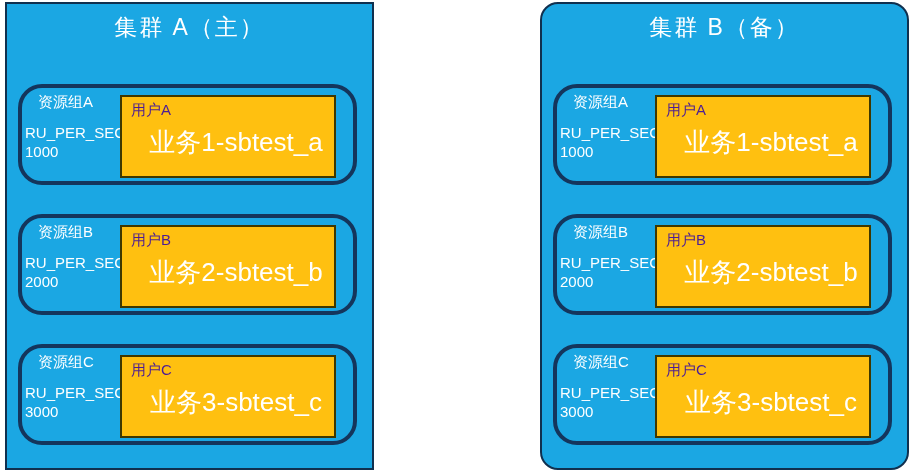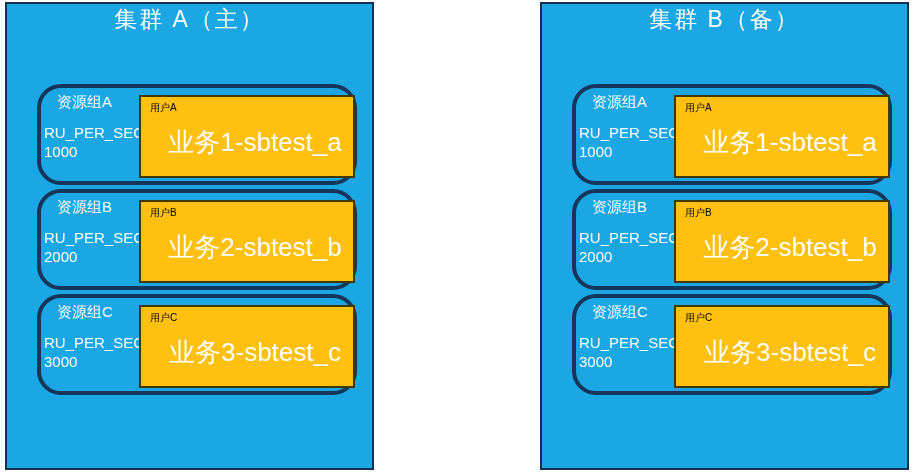--- a/index.html
+++ b/index.html
@@ -18,39 +18,39 @@
   .cluster {
     position: absolute;
     top: 2px;
     width: 369px;
     height: 468px;
     background: #1BA7E3;
     border: 2px solid #10304F;
     box-sizing: border-box;
   }
   .cluster-a { left: 5px; }
-  .cluster-b { left: 540px; }
+  .cluster-b { left: 540px; border-radius: 18px; }
   .cluster-title {
-    margin-top: 1px;
+    margin-top: 9px;
     height: 28px;
     line-height: 28px;
     text-align: center;
     color: #ffffff;
     font-size: 23px;
     letter-spacing: 2px;
     white-space: nowrap;
   }
   .groups {
     position: absolute;
     top: 80px;
-    left: 30px;
+    left: 11px;
     right: 15px;
     display: flex;
     flex-direction: column;
-    gap: 4px;
+    gap: 29px;
   }
   .resource-group {
     position: relative;
     height: 101px;
     border: 4px solid #14355C;
     border-radius: 24px;
     box-sizing: border-box;
   }
   .group-name {
     position: absolute;
@@ -75,22 +75,22 @@
     width: 216px;
     height: 83px;
     background: #FFC010;
     border: 2px solid #3F3800;
     box-sizing: border-box;
   }
   .user-label {
     position: absolute;
     top: 4px;
     left: 9px;
-    color: #000000;
-    font-size: 10px;
+    color: #4c1d95;
+    font-size: 15px;
   }
   .service-name {
     position: absolute;
     top: 28px;
     left: 0;
     right: 0;
     text-align: center;
     color: #ffffff;
     font-size: 26px;
     white-space: nowrap;

